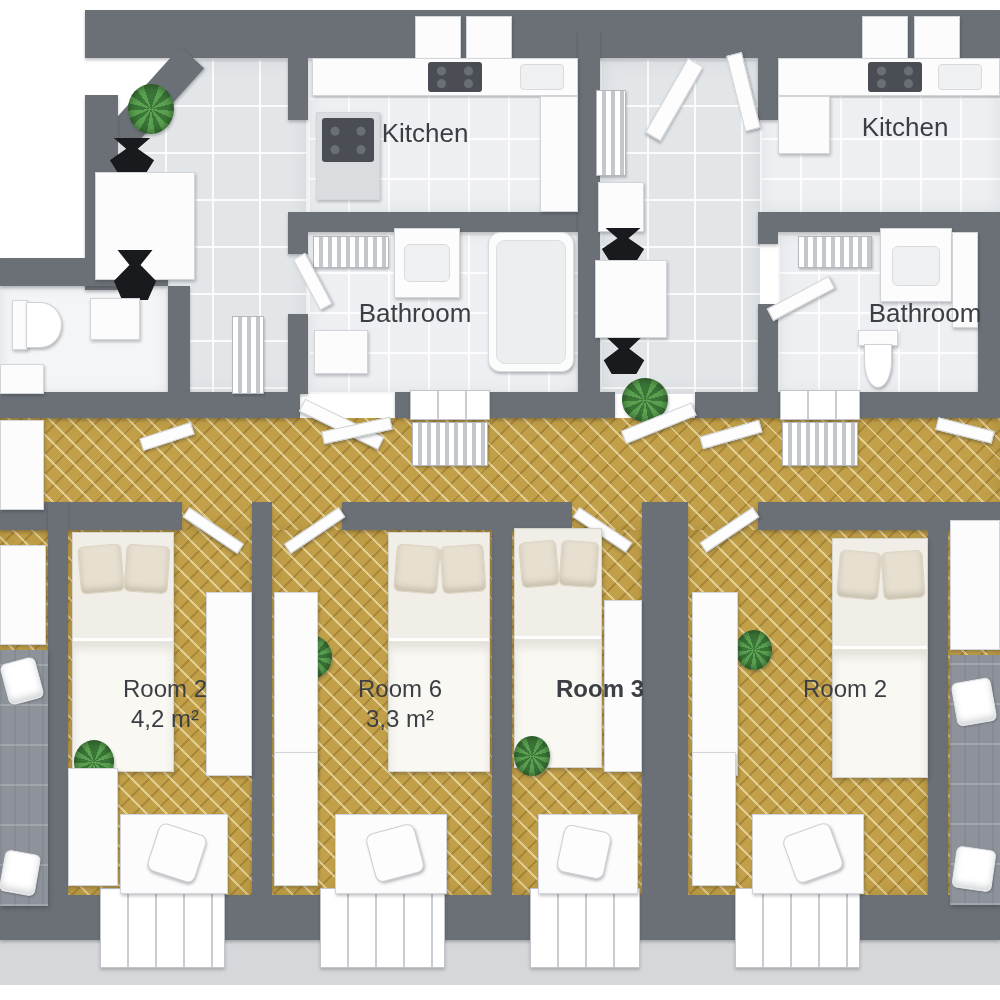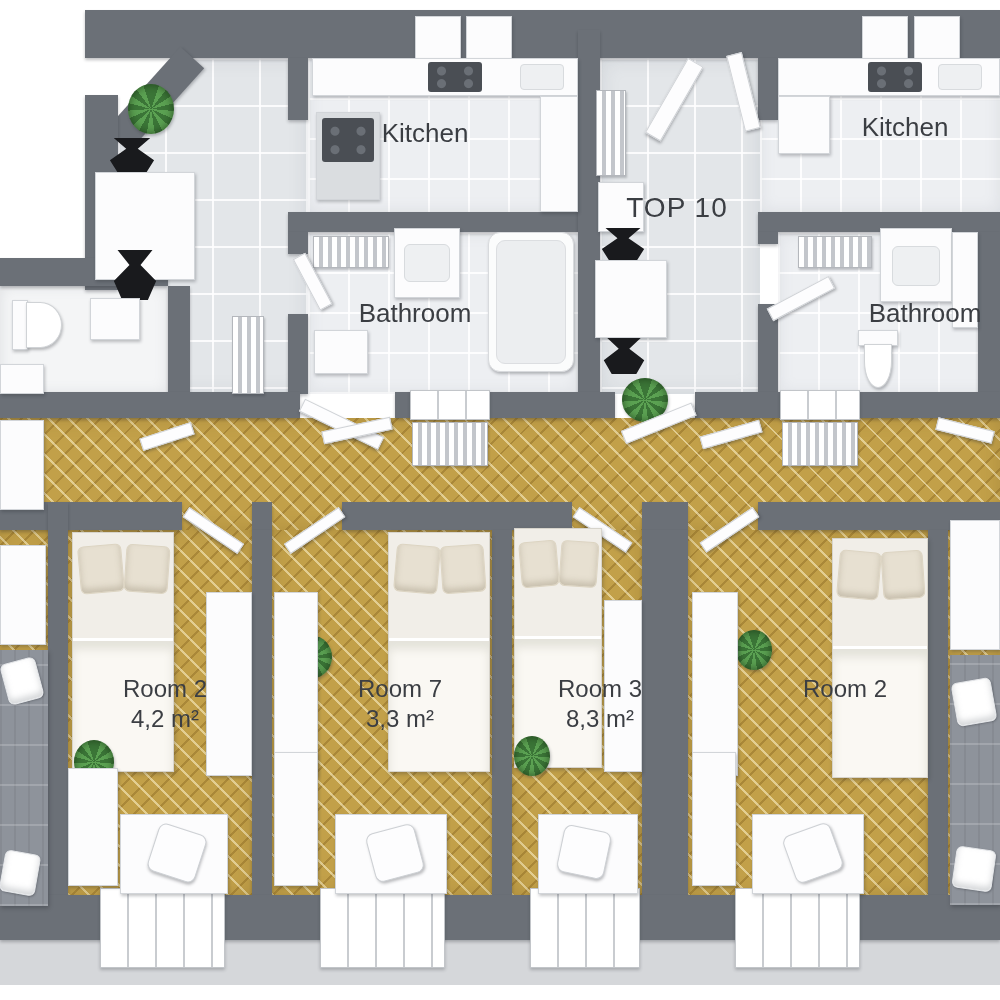--- a/index.html
+++ b/index.html
@@ -156,21 +156,20 @@
   <div class="lbl" style="left:330px;top:298px;width:170px;">Bathroom</div>
 
   <div class="rad" style="left:596px;top:90px;width:30px;height:86px;"></div>
   <div class="f" style="left:598px;top:182px;width:46px;height:50px;"></div>
   <div class="vase" style="left:600px;top:228px;width:46px;height:34px;"></div>
   <div class="f" style="left:595px;top:260px;width:72px;height:78px;"></div>
   <div class="vase" style="left:602px;top:338px;width:44px;height:36px;"></div>
   <div class="plant" style="left:622px;top:378px;width:46px;height:44px;"></div>
   <div class="leaf" style="left:688px;top:58px;width:18px;height:86px;transform-origin:top left;transform:rotate(30deg);"></div>
   <div class="leaf" style="left:726px;top:54px;width:16px;height:78px;transform-origin:top center;transform:rotate(-14deg);"></div>
-  <div class="lbl-big" style="left:592px;top:192px;width:170px;">TOP 10</div>
 
   <div class="f" style="left:862px;top:16px;width:46px;height:50px;"></div>
   <div class="f" style="left:914px;top:16px;width:46px;height:50px;"></div>
   <div class="f" style="left:778px;top:58px;width:222px;height:38px;"></div>
   <div class="inner" style="left:938px;top:64px;width:44px;height:26px;border-radius:4px;"></div>
   <div class="cook" style="left:868px;top:62px;width:54px;height:30px;"></div>
   <div class="f" style="left:778px;top:96px;width:52px;height:58px;"></div>
   <div class="lbl" style="left:830px;top:112px;width:150px;">Kitchen</div>
 
   <div class="rad" style="left:798px;top:236px;width:74px;height:32px;"></div>
@@ -215,36 +214,35 @@
   <div class="bed" style="left:388px;top:532px;width:102px;height:240px;">
     <div class="pillow" style="left:6px;top:12px;width:42px;height:46px;transform:rotate(5deg);"></div>
     <div class="pillow" style="left:52px;top:12px;width:42px;height:46px;transform:rotate(-4deg);"></div>
     <div class="blanket" style="height:130px;"></div>
   </div>
   <div class="f" style="left:274px;top:592px;width:44px;height:184px;"></div>
   <div class="f" style="left:274px;top:752px;width:44px;height:134px;"></div>
   <div class="f" style="left:335px;top:814px;width:112px;height:80px;"></div>
   <div class="chair" style="left:370px;top:828px;width:50px;height:50px;transform:rotate(-15deg);"></div>
   <div class="rlbl" style="left:315px;top:674px;width:170px;">
-    <div>Room 7</div>
+    <div>Room 6</div>
     <div>3,3 m²</div>
   </div>
 
   <div class="bed" style="left:514px;top:528px;width:88px;height:240px;">
     <div class="pillow" style="left:5px;top:12px;width:36px;height:44px;transform:rotate(-5deg);"></div>
     <div class="pillow" style="left:45px;top:12px;width:36px;height:44px;transform:rotate(4deg);"></div>
     <div class="blanket" style="height:128px;"></div>
   </div>
   <div class="f" style="left:604px;top:600px;width:38px;height:172px;"></div>
   <div class="plant" style="left:514px;top:736px;width:36px;height:40px;"></div>
   <div class="f" style="left:538px;top:814px;width:100px;height:80px;"></div>
   <div class="chair" style="left:560px;top:828px;width:48px;height:48px;transform:rotate(12deg);"></div>
-  <div class="rlbl" style="left:515px;top:674px;width:170px;">
+  <div class="rlbl" style="left:515px;top:674px;width:170px;font-weight:bold;">
     <div>Room 3</div>
-    <div>8,3 m²</div>
   </div>
 
   <div class="plant" style="left:736px;top:630px;width:36px;height:40px;"></div>
   <div class="bed" style="left:832px;top:538px;width:96px;height:240px;">
     <div class="pillow" style="left:5px;top:12px;width:40px;height:46px;transform:rotate(5deg);"></div>
     <div class="pillow" style="left:49px;top:12px;width:40px;height:46px;transform:rotate(-4deg);"></div>
     <div class="blanket" style="height:128px;"></div>
   </div>
   <div class="f" style="left:692px;top:592px;width:46px;height:184px;"></div>
   <div class="f" style="left:692px;top:752px;width:44px;height:134px;"></div>

